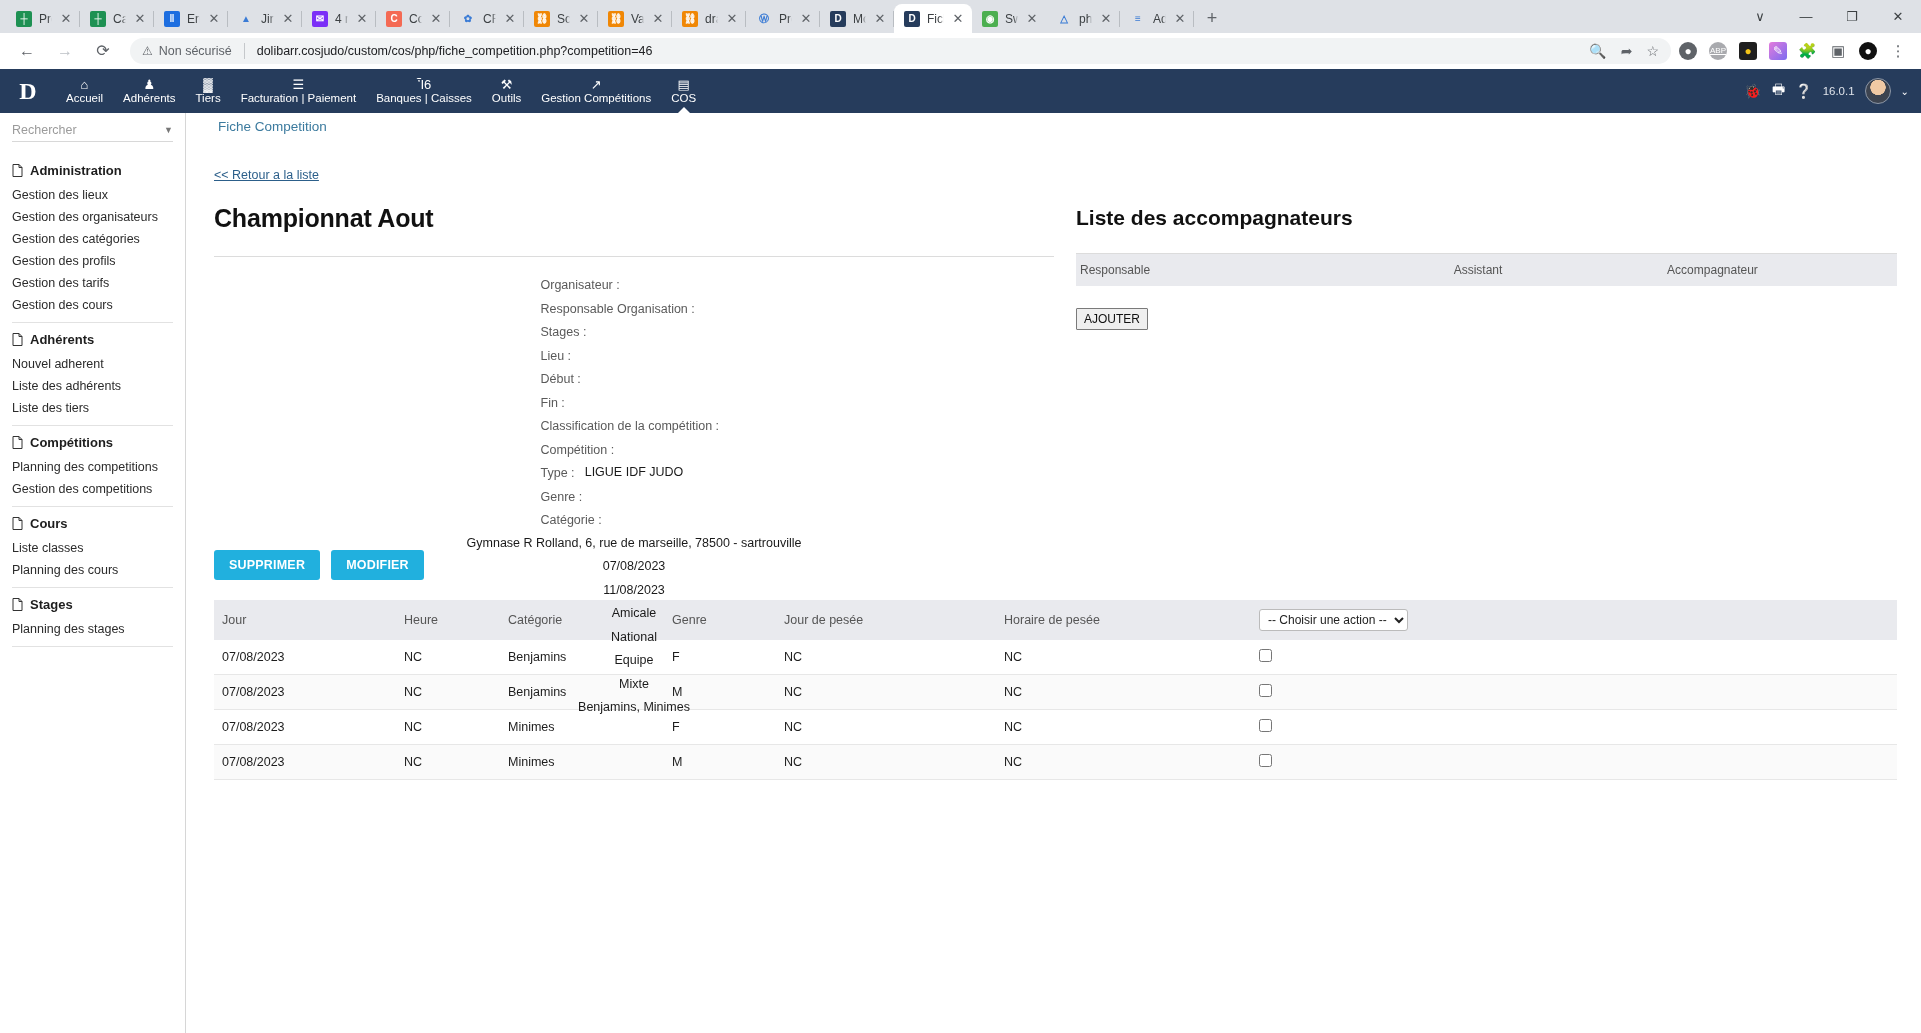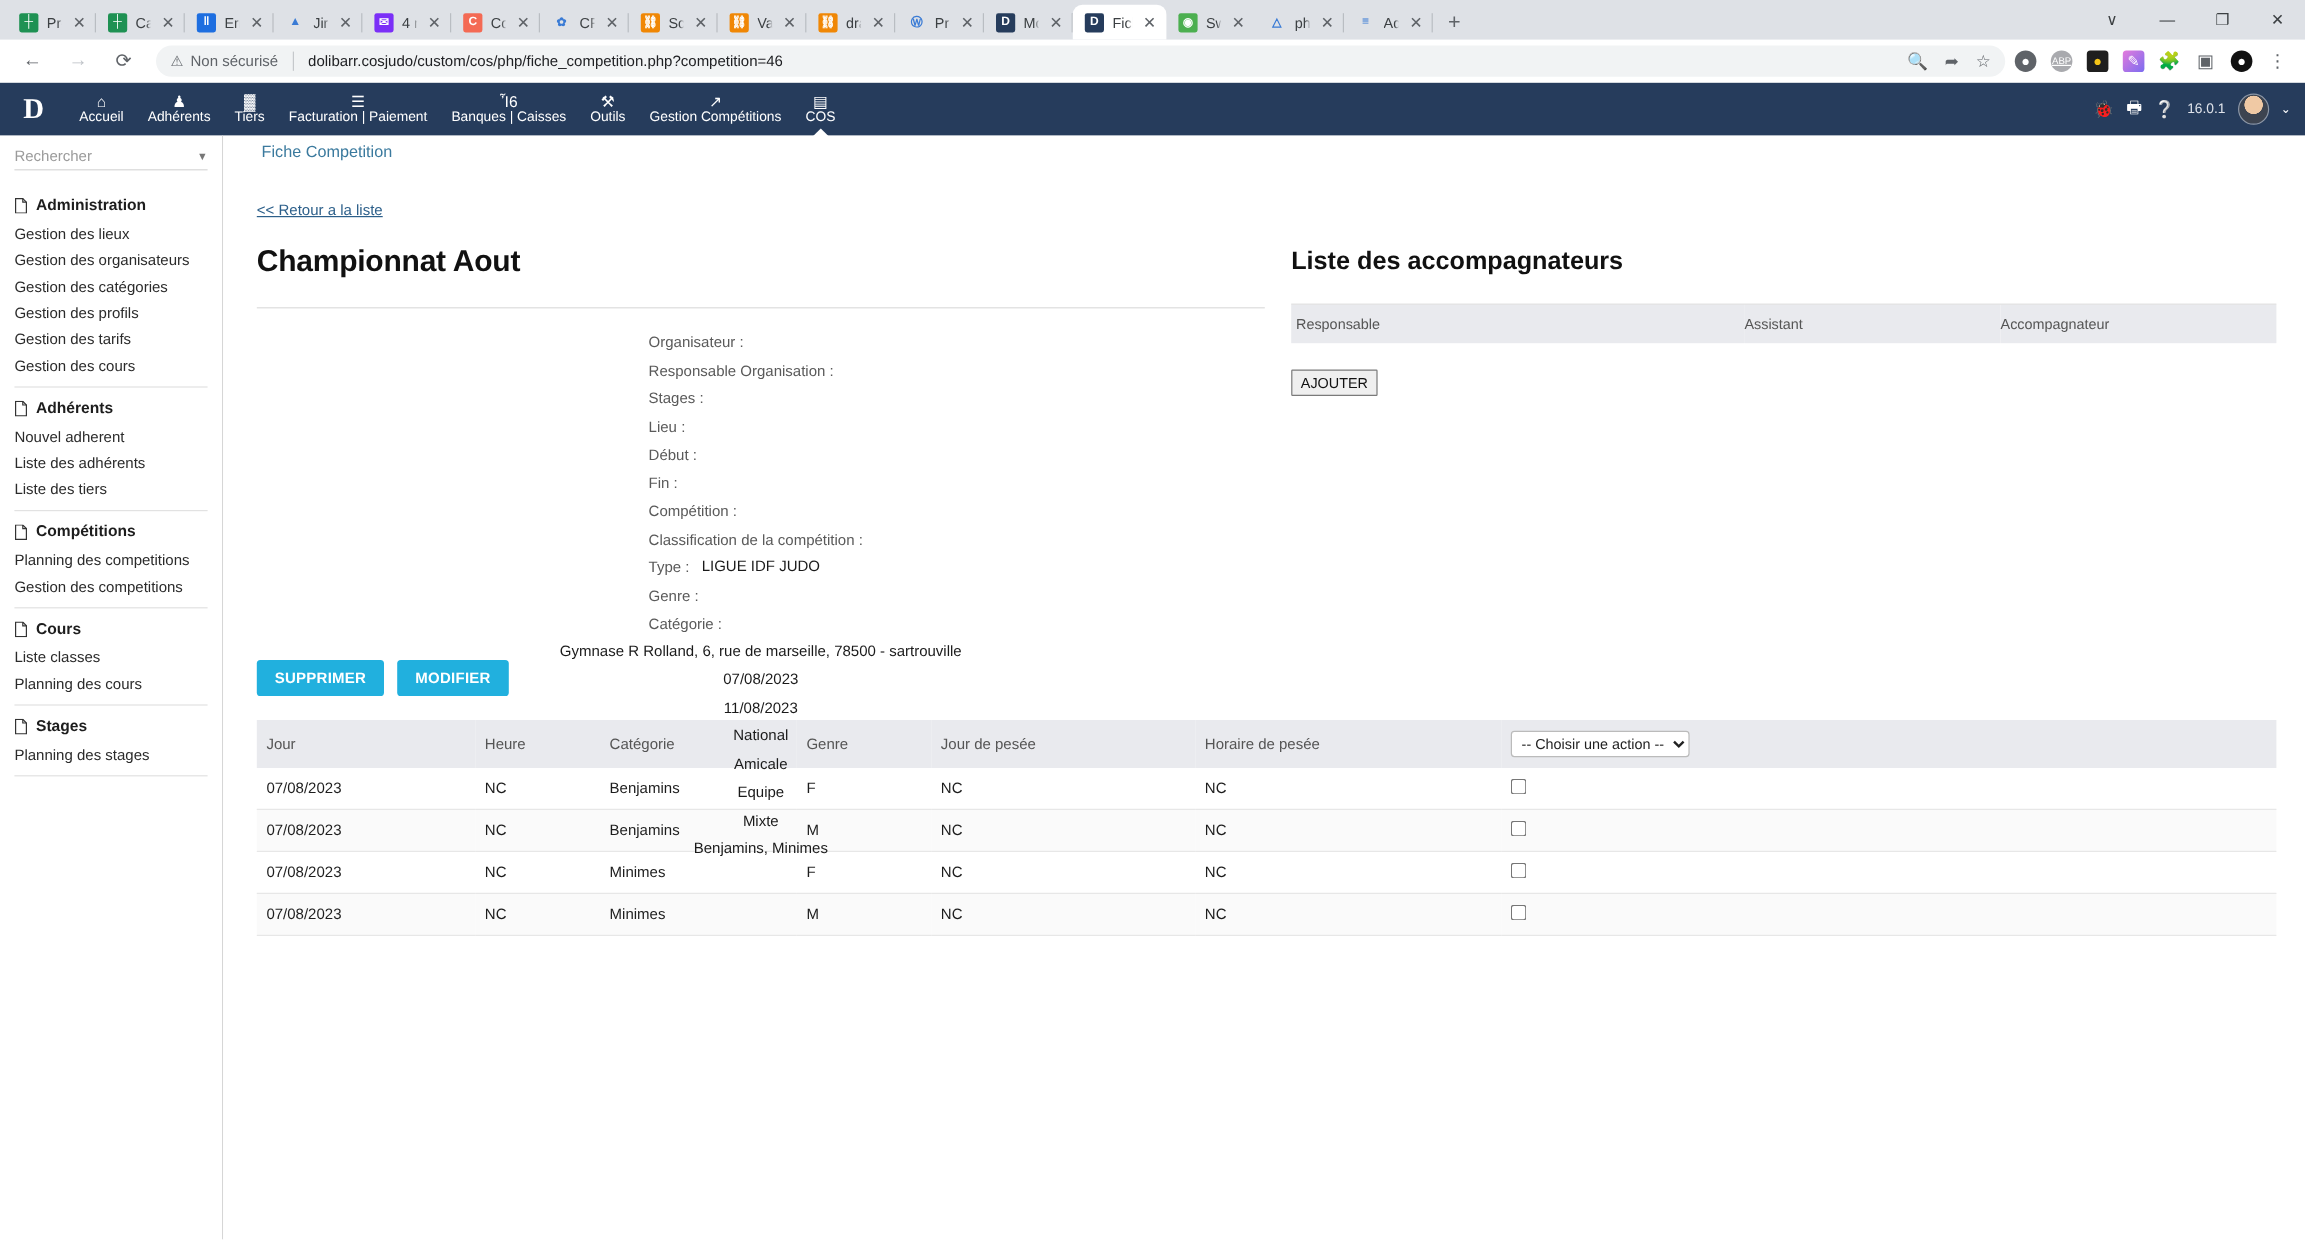--- a/index.html
+++ b/index.html
@@ -182,21 +182,21 @@
     border: none; outline: none; font-size: 12.5px; color: #333;
     font-family: "Liberation Sans", sans-serif;
     flex: 1 1 auto; background: transparent; width: 10px;
   }
   .searchbox input::placeholder { color: #9b9b9b; }
   .searchbox .sb-caret { color: #777; font-size: 9px; }
 
   .menu-group { padding: 0 0 6px 0; margin: 0 12px; border-bottom: 1px solid #e2e2e2; }
   .menu-group:last-child { border-bottom: 1px solid #e2e2e2; }
   .menu-head {
-    display: flex; align-items: flex-end; gap: 7px;
+    display: flex; align-items: center; gap: 7px;
     font-weight: bold; font-size: 13px; color: #1d1d1d;
     padding: 9px 0 6px 0;
   }
   .doc-icon {
     width: 11px; height: 13px; position: relative; flex: 0 0 11px;
   }
   .doc-icon svg { display: block; }
   .menu-item {
     font-size: 12.5px; color: #2b2b2b; padding: 3px 0 3px 0; line-height: 16px;
     cursor: pointer;
@@ -557,26 +557,26 @@
                   </div>
                   <div class="field-row">
                     <div class="field-label">Début :</div>
                     <div class="field-value">07/08/2023</div>
                   </div>
                   <div class="field-row">
                     <div class="field-label">Fin :</div>
                     <div class="field-value">11/08/2023</div>
                   </div>
                   <div class="field-row">
+                    <div class="field-label">Classification de la compétition :</div>
+                    <div class="field-value">Amicale</div>
+                  </div>
+                  <div class="field-row">
                     <div class="field-label">Compétition :</div>
                     <div class="field-value">National</div>
-                  </div>
-                  <div class="field-row">
-                    <div class="field-label">Classification de la compétition :</div>
-                    <div class="field-value">Amicale</div>
                   </div>
                   <div class="field-row">
                     <div class="field-label">Type :</div>
                     <div class="field-value">Equipe</div>
                   </div>
                   <div class="field-row">
                     <div class="field-label">Genre :</div>
                     <div class="field-value">Mixte</div>
                   </div>
                   <div class="field-row">

